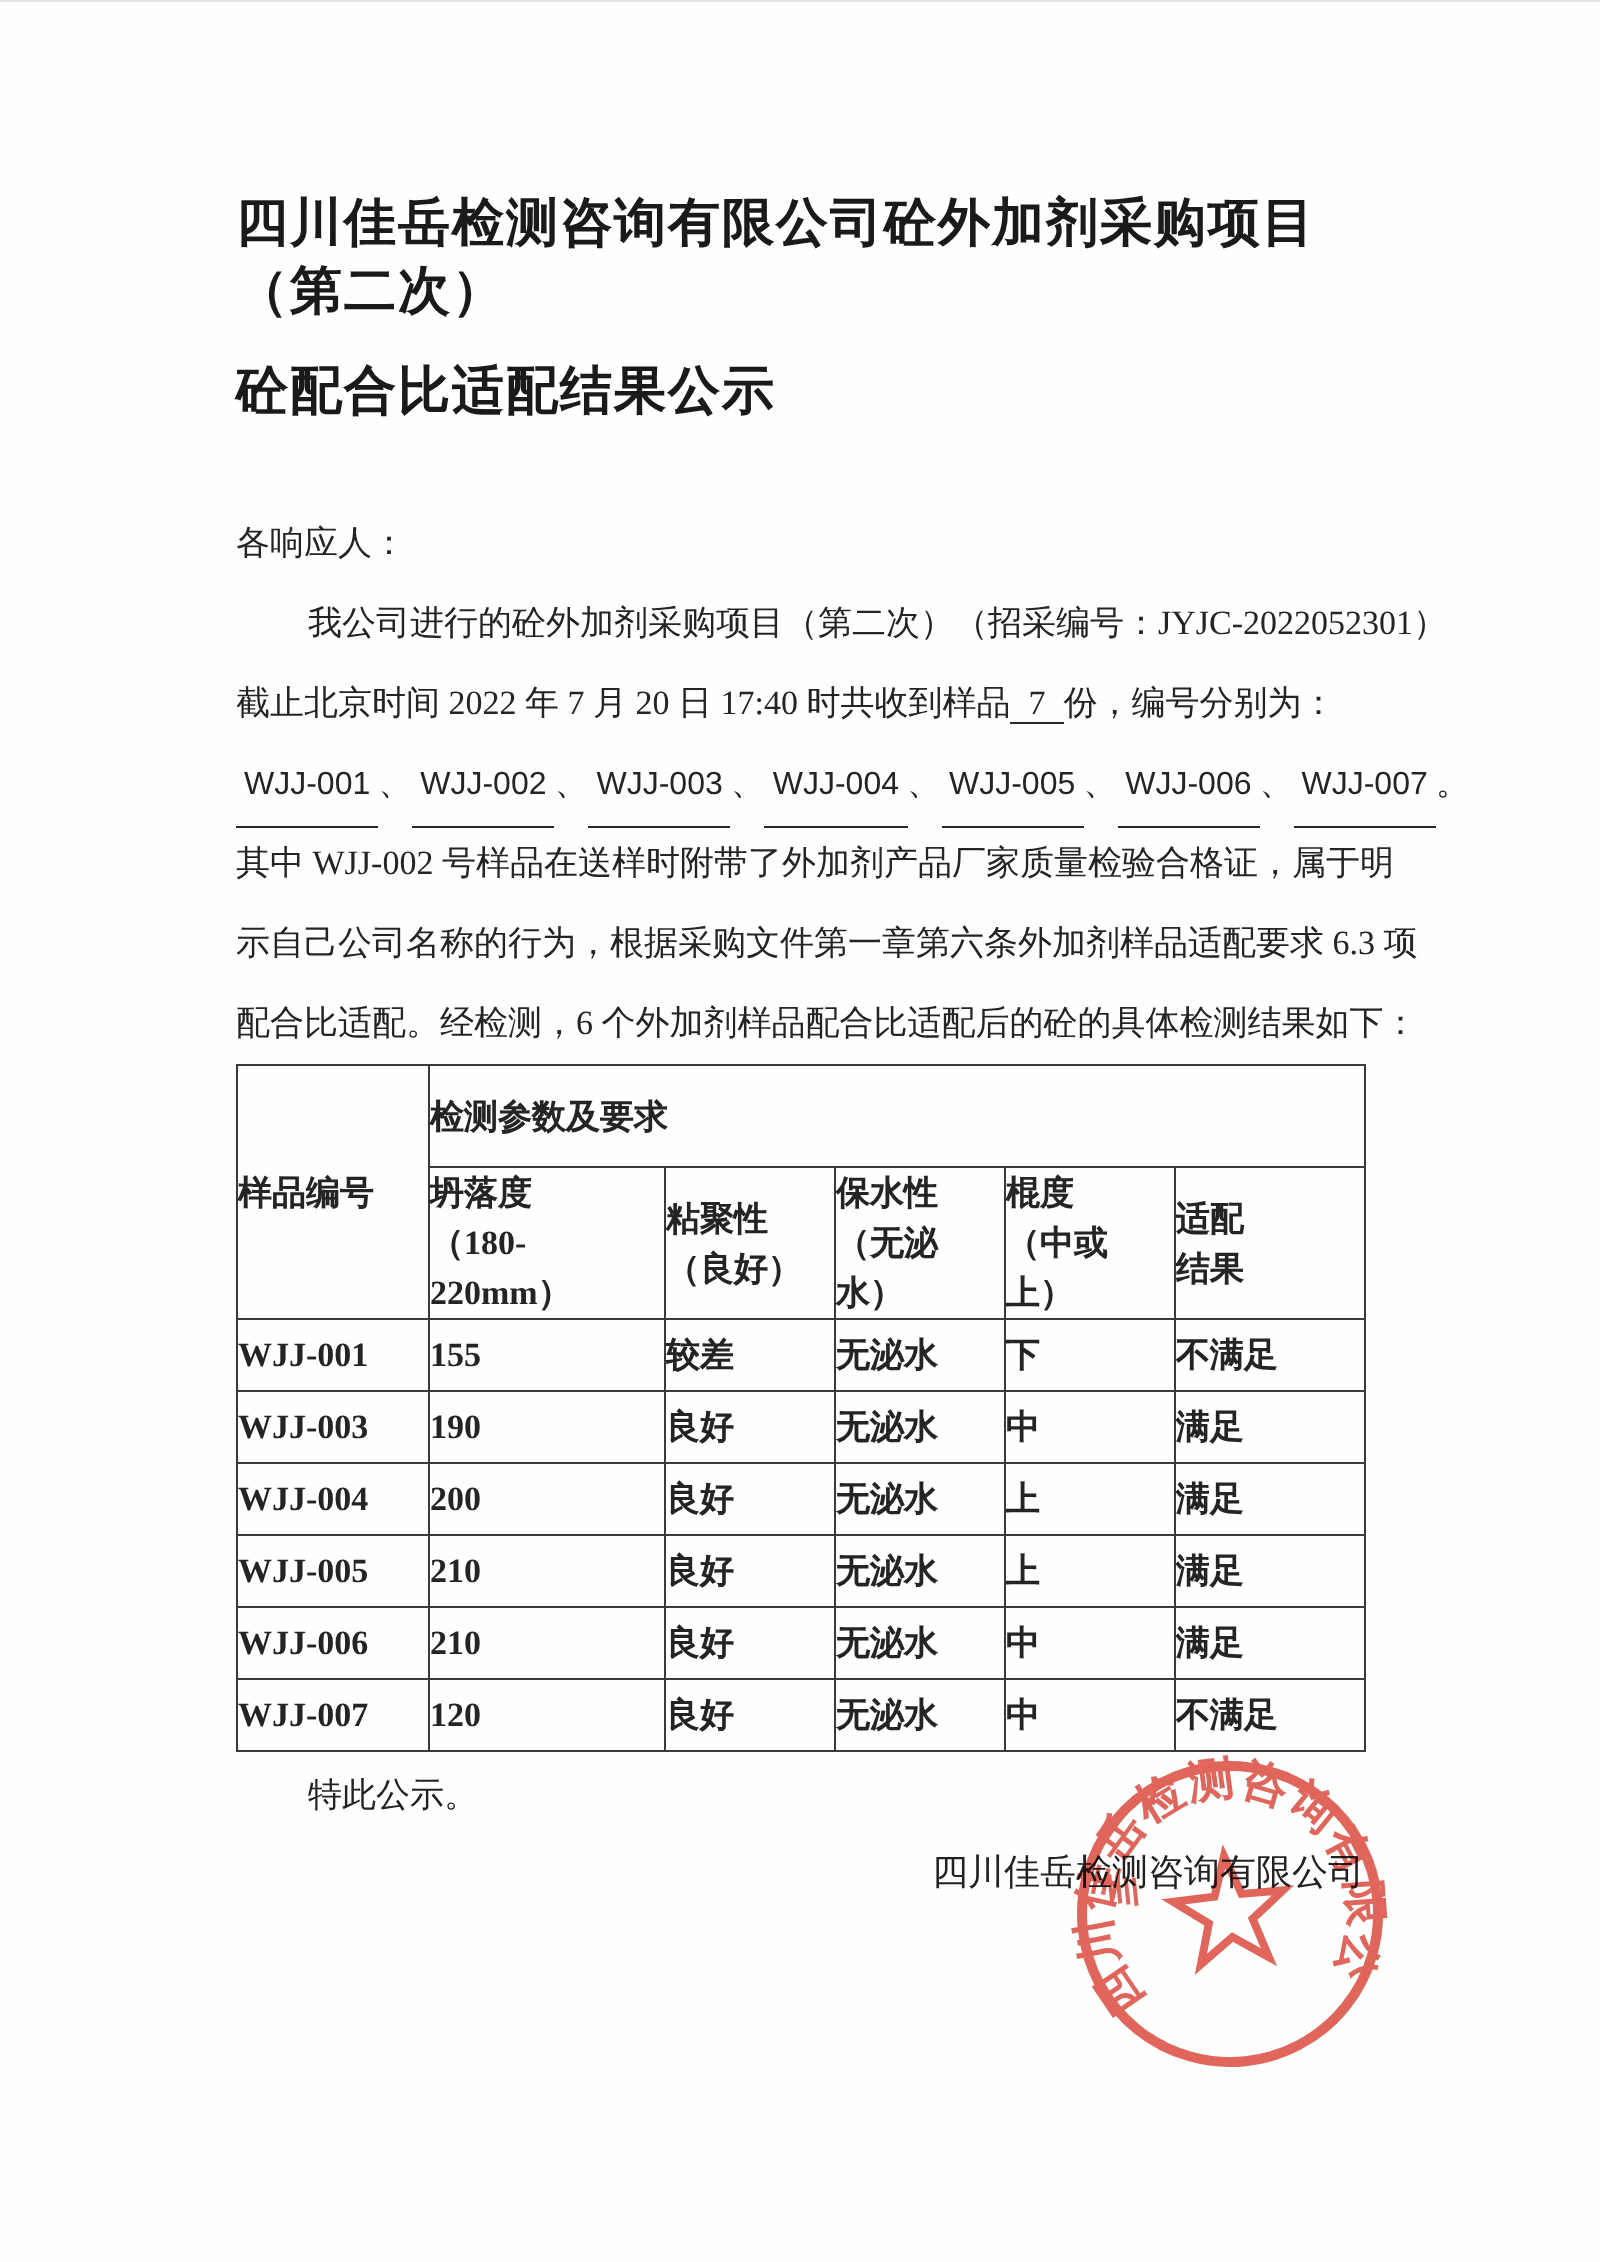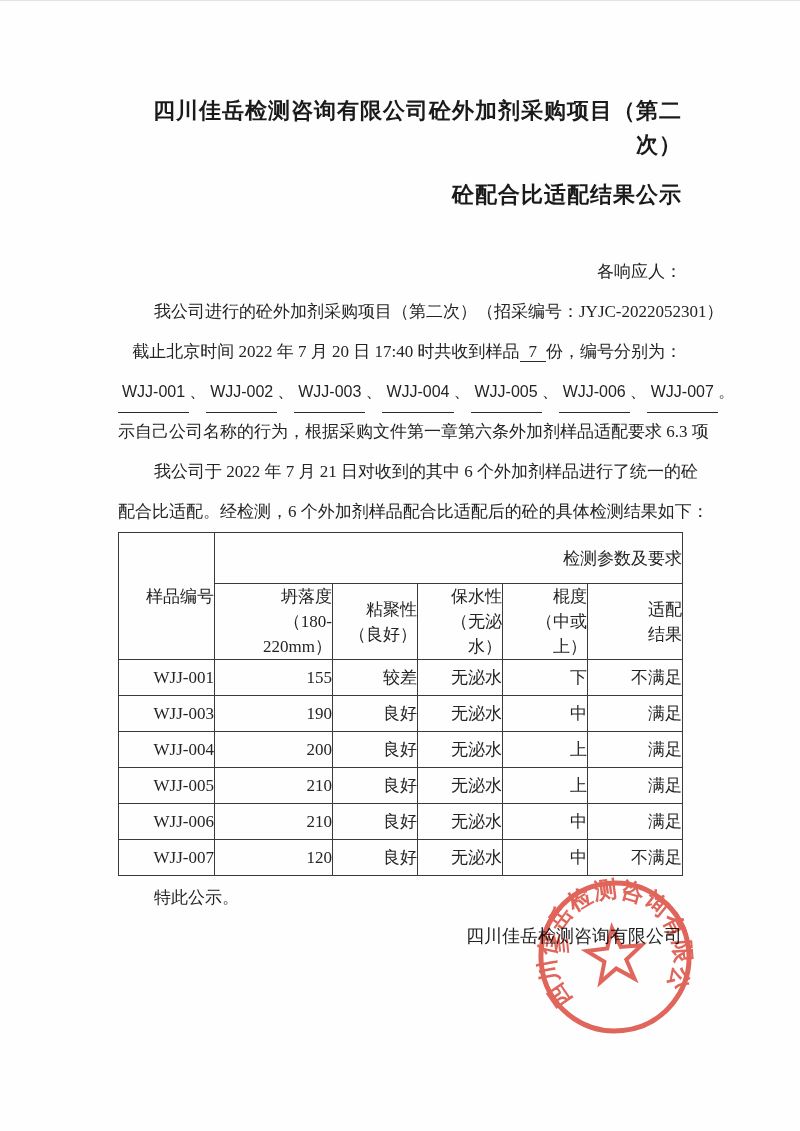--- a/index.html
+++ b/index.html
@@ -2,36 +2,36 @@
 <html><head>
 <meta charset="utf-8">
 <style>
   html,body { margin:0; padding:0; background:#ffffff; }
   .page {
     position:relative; width:800px; height:1131px; background:#fefefe;
     font-family:"Liberation Serif", serif; color:#222; overflow:hidden;
     box-sizing:border-box;
   }
   .content { padding:94px 118px 0 118px; }
-  .title { text-align:right; font-family:"Liberation Sans", sans-serif;
-    font-weight:bold; font-size:22px; line-height:34px; color:#1a1a1a;
+  .title { text-align:left; font-family:"Liberation Sans", sans-serif;
+    font-weight:bold; font-size:26px; line-height:34px; color:#1a1a1a;
     letter-spacing:1px; margin:0; }
   .title2 { margin-top:18px;font-family:Liberation Mono, monospace; }
   .bodytext { margin-top:38px; font-size:17px; color:#242424; }
-  .line { line-height:40px; height:40px; white-space:nowrap;text-align:right; }
+  .line { line-height:40px; height:40px; white-space:nowrap; }
   .indent { text-indent:36px; }
   .u { border-bottom:1.6px solid #2a2a2a; padding:0 7px; }
   .count-u { border-bottom:1.6px solid #2a2a2a; padding:0 9px; }
   .codes-line { display:flex; justify-content:space-between; align-items:baseline; }
   .codes-line .u { font-family:"Liberation Sans", sans-serif; font-size:16px; padding:0 4px; }
   table.results { border-collapse:collapse; width:564px; margin-top:0;
     table-layout:fixed; font-size:17px; color:#242424; }
   table.results th, table.results td {
-    border:1.6px solid #3a3a3a; text-align:right; vertical-align:middle;
-    font-weight:normal; padding:0; }
+    border:1.6px solid #3a3a3a; text-align:left; vertical-align:middle;
+    font-weight:bold; padding:0; }
   tr.h1 th { height:50px; }
   tr.h2 th { height:58px; line-height:26px; }
   table.results td { height:35px; }
   .subhead div { line-height:25px; }
   .closing { margin-top:9px; font-size:17px; line-height:26px; text-indent:36px;font-family:Liberation Serif, serif; }
   .company { margin-top:12px; font-size:18px; line-height:26px; text-align:right; }
   .sigdate { margin-top:20px; font-size:18px; line-height:26px; text-align:right; padding-right:4px; }
   .stamp { position:absolute; left:533px; top:875px; width:164px; height:164px;
     transform:rotate(-6deg); mix-blend-mode:multiply; opacity:0.88; z-index:5; }
   .scan-edge { position:absolute; top:0; left:0; width:100%; height:1px; background:#e3e3e3; }
@@ -59,22 +59,22 @@
           <span class="sep">、</span>
           <span class="u">WJJ-004</span>
           <span class="sep">、</span>
           <span class="u">WJJ-005</span>
           <span class="sep">、</span>
           <span class="u">WJJ-006</span>
           <span class="sep">、</span>
           <span class="u">WJJ-007</span>
           <span class="sep">。</span>
         </div>
+      <div class="line">其中 WJJ-002 号样品在送样时附带了外加剂产品厂家质量检验合格证，属于明</div>
       <div class="line">示自己公司名称的行为，根据采购文件第一章第六条外加剂样品适配要求 6.3 项</div>
-      <div class="line indent">我公司于 2022 年 7 月 21 日对收到的其中 6 个外加剂样品进行了统一的砼</div>
       <div class="line">配合比适配。经检测，6 个外加剂样品配合比适配后的砼的具体检测结果如下：</div>
     </div>
 
     <table class="results">
       <colgroup>
         <col style="width:96px">
           <col style="width:118px">
           <col style="width:85px">
         <col style="width:85px">
           <col style="width:85px">

